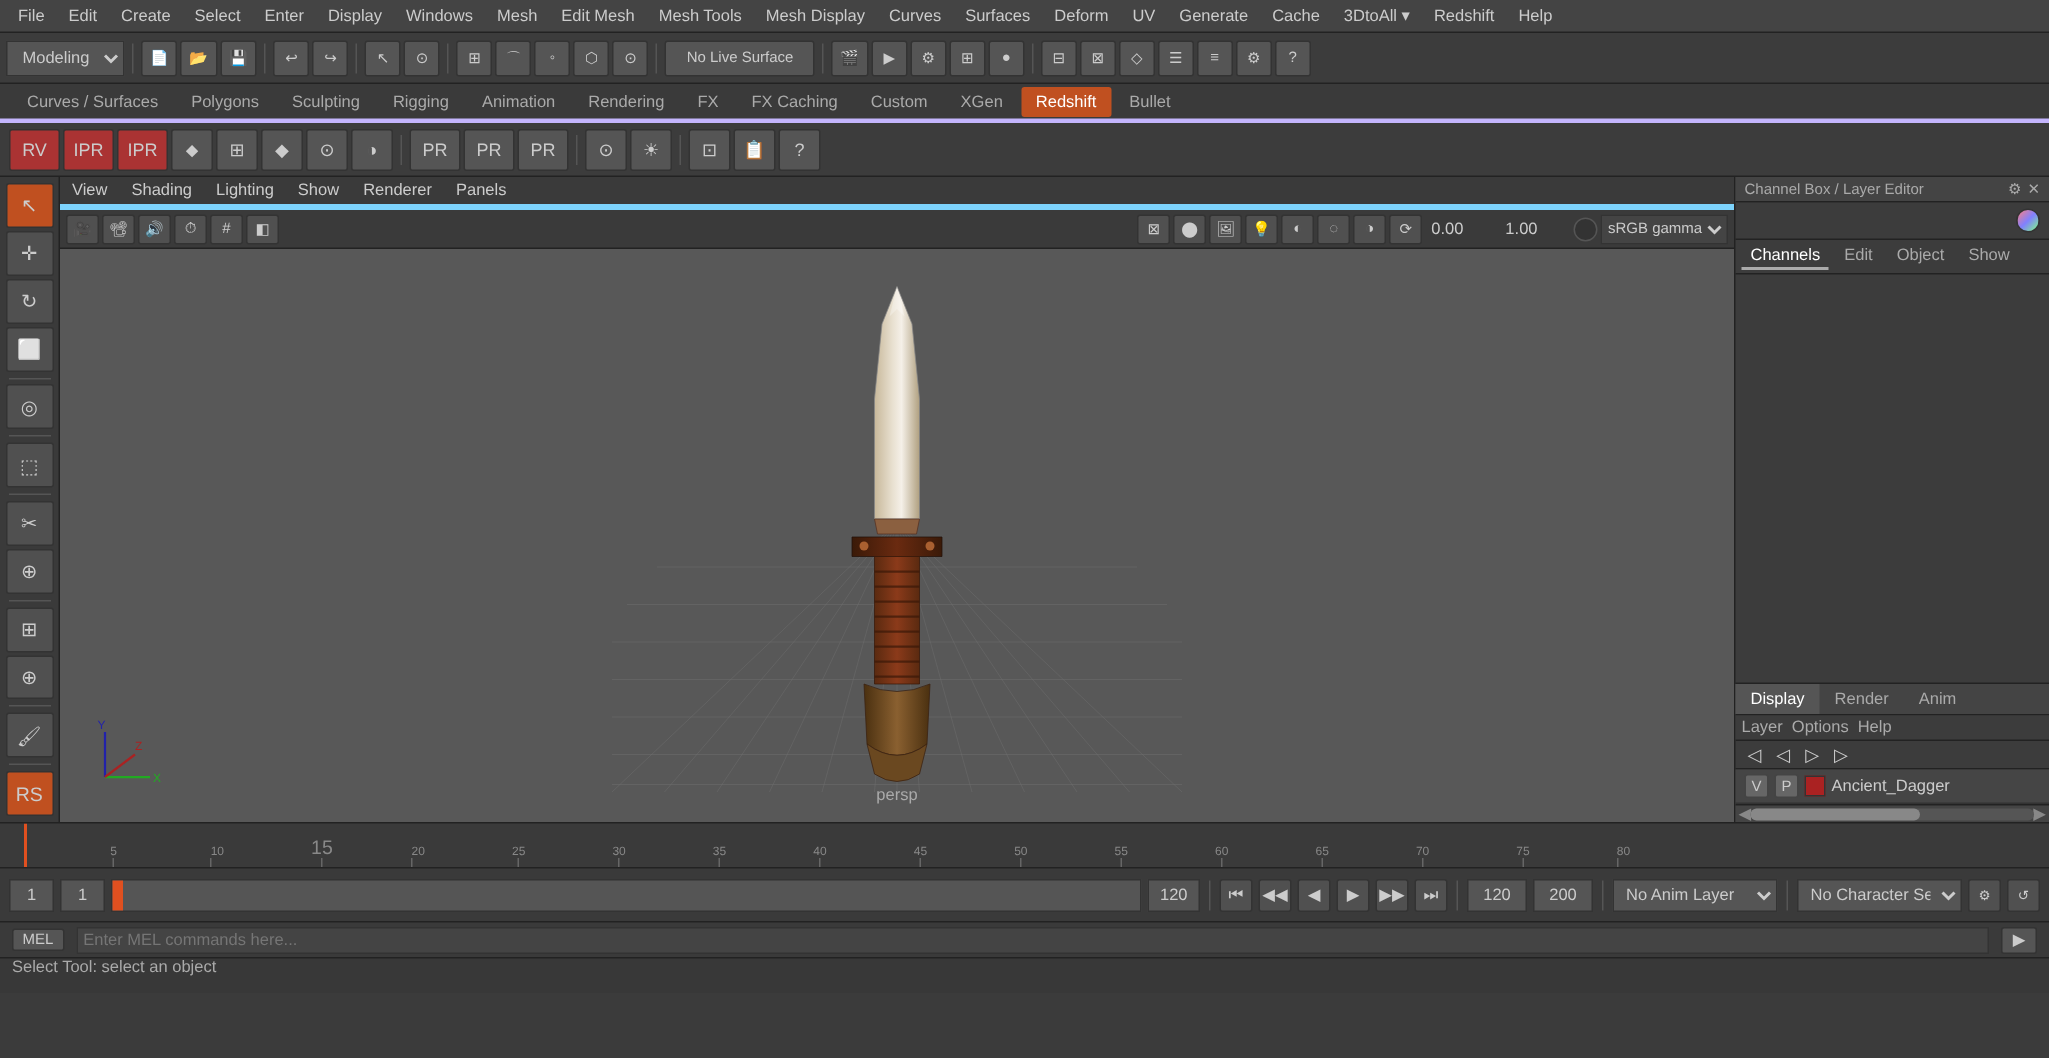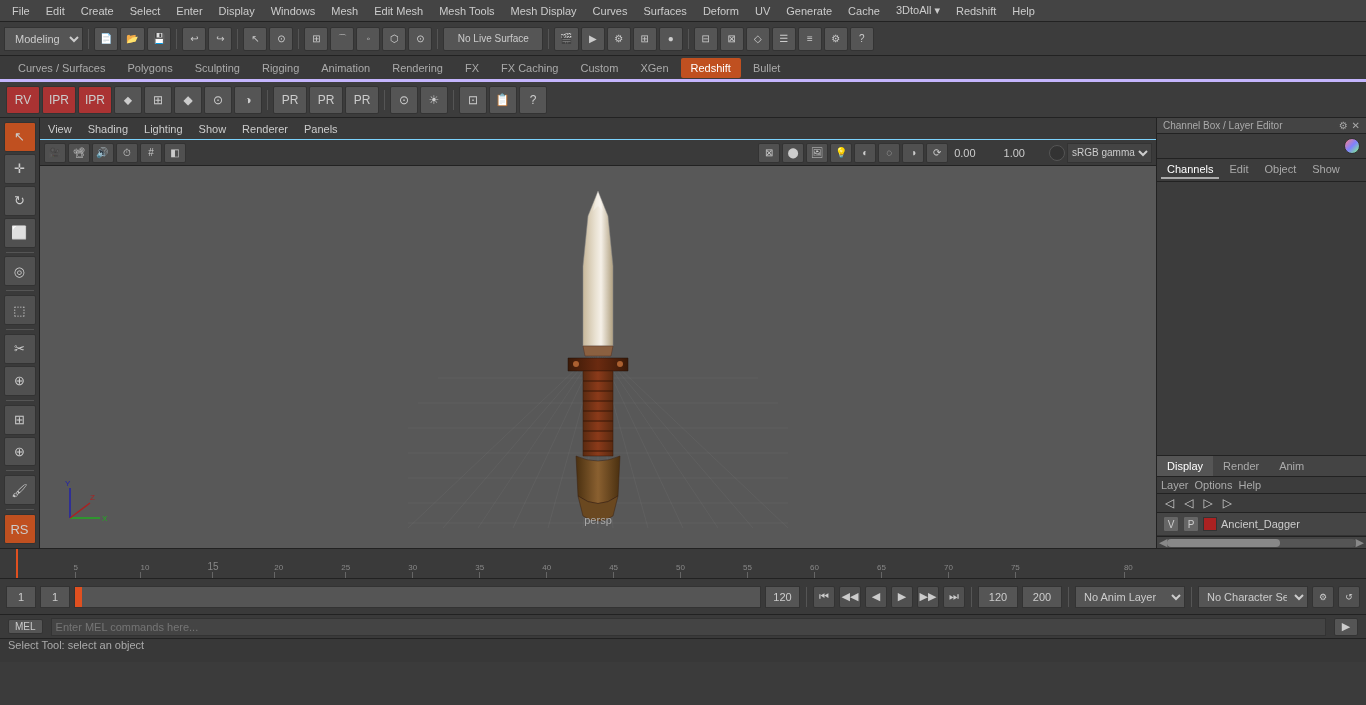--- a/index.html
+++ b/index.html
@@ -157,21 +157,21 @@
     }
 
     
     #viewport-menubar {
       display: flex;
       align-items: center;
       background: #3a3a3a;
       height: 22px;
       padding: 0 4px;
       gap: 8px;
-      border-bottom: 1px solid #7dd3fc;
+      border-bottom: 4px solid #7dd3fc;
     }
     .vp-menu-item {
       font-size: 11px;
       color: #ccc;
       cursor: pointer;
       padding: 0 4px;
     }
 
     
     #viewport-toolbar {
@@ -718,21 +718,21 @@
         <line x1="45" y1="235" x2="75" y2="235" stroke="#3a1808" stroke-width="1.5" opacity="0.7"></line>
         <line x1="45" y1="245" x2="75" y2="245" stroke="#3a1808" stroke-width="1.5" opacity="0.7"></line>
         <line x1="45" y1="255" x2="75" y2="255" stroke="#3a1808" stroke-width="1.5" opacity="0.7"></line>
         <line x1="45" y1="265" x2="75" y2="265" stroke="#3a1808" stroke-width="1.5" opacity="0.7"></line>
 
         <path d="M 38 270 Q 60 280 82 270 L 80 310 Q 60 325 40 310 Z" fill="url(#pommelGrad)" stroke="#3a2010" stroke-width="0.5"></path>
 
         <path d="M 40 310 Q 60 325 80 310 L 75 330 Q 60 340 45 330 Z" fill="#6a4820" stroke="#3a2010" stroke-width="0.5"></path>
       </svg>
 
-      <div id="persp-label" style="position:absolute;bottom:22px;left:50%;transform:translateX(-50%);color:#aaa;font-size:11px;">persp</div>
+      <div id="persp-label" style="position:absolute;bottom:12px;left:50%;transform:translateX(-50%);color:#aaa;font-size:11px;">persp</div>
 
       <svg width="50" height="50" style="position:absolute;bottom:20px;left:20px;">
         <line x1="10" y1="40" x2="40" y2="40" stroke="#22aa22" stroke-width="1.5"></line>
         <line x1="10" y1="40" x2="10" y2="10" stroke="#2222aa" stroke-width="1.5"></line>
         <line x1="10" y1="40" x2="30" y2="25" stroke="#aa2222" stroke-width="1.5"></line>
         <text x="42" y="43" fill="#22aa22" font-size="8">X</text>
         <text x="5" y="8" fill="#2222aa" font-size="8">Y</text>
         <text x="30" y="22" fill="#aa2222" font-size="8">Z</text>
       </svg>
     </div>
@@ -806,21 +806,21 @@
   <div style="position:absolute;top:0;left:40px;right:210px;height:100%;display:flex;align-items:flex-end;">
     <div style="position:absolute;left:3%;display:flex;flex-direction:column;align-items:center;">
       <span style="font-size:8px;color:#888;">5</span>
       <div style="width:1px;height:6px;background:#666;"></div>
     </div>
     <div style="position:absolute;left:9%;display:flex;flex-direction:column;">
       <span style="font-size:8px;color:#888;">10</span>
       <div style="width:1px;height:6px;background:#666;"></div>
     </div>
     <div style="position:absolute;left:15%;display:flex;flex-direction:column;align-items:center;">
-      <span style="font-size:10px;color:#888;text-align:center;">15</span>
+      <span style="font-size:13px;color:#888;text-align:center;">15</span>
       <div style="width:1px;height:6px;background:#666;"></div>
     </div>
     <div style="position:absolute;left:21%;display:flex;flex-direction:column;">
       <span style="font-size:8px;color:#888;">20</span>
       <div style="width:1px;height:6px;background:#666;"></div>
     </div>
     <div style="position:absolute;left:27%;display:flex;flex-direction:column;align-items:center;">
       <span style="font-size:8px;color:#888;">25</span>
       <div style="width:1px;height:6px;background:#666;"></div>
     </div>
@@ -857,21 +857,21 @@
       <div style="width:1px;height:6px;background:#666;"></div>
     </div>
     <div style="position:absolute;left:81%;display:flex;flex-direction:column;align-items:center;">
       <span style="font-size:8px;color:#888;">70</span>
       <div style="width:1px;height:6px;background:#666;"></div>
     </div>
     <div style="position:absolute;left:87%;display:flex;flex-direction:column;align-items:center;">
       <span style="font-size:8px;color:#888;">75</span>
       <div style="width:1px;height:6px;background:#666;"></div>
     </div>
-    <div style="position:absolute;left:93%;display:flex;flex-direction:column;align-items:flex-start;margin-left:46px;">
+    <div style="position:absolute;left:93%;display:flex;flex-direction:column;align-items:flex-start;">
       <span style="font-size:8px;color:#888;">80</span>
       <div style="width:1px;height:6px;background:#666;"></div>
     </div>
   </div>
 </div>
 
 <div id="bottom-controls">
 
   <input type="text" class="frame-input" style="width: 30px;" value="1">
   <input type="text" class="frame-input" style="width: 30px;" value="1">

